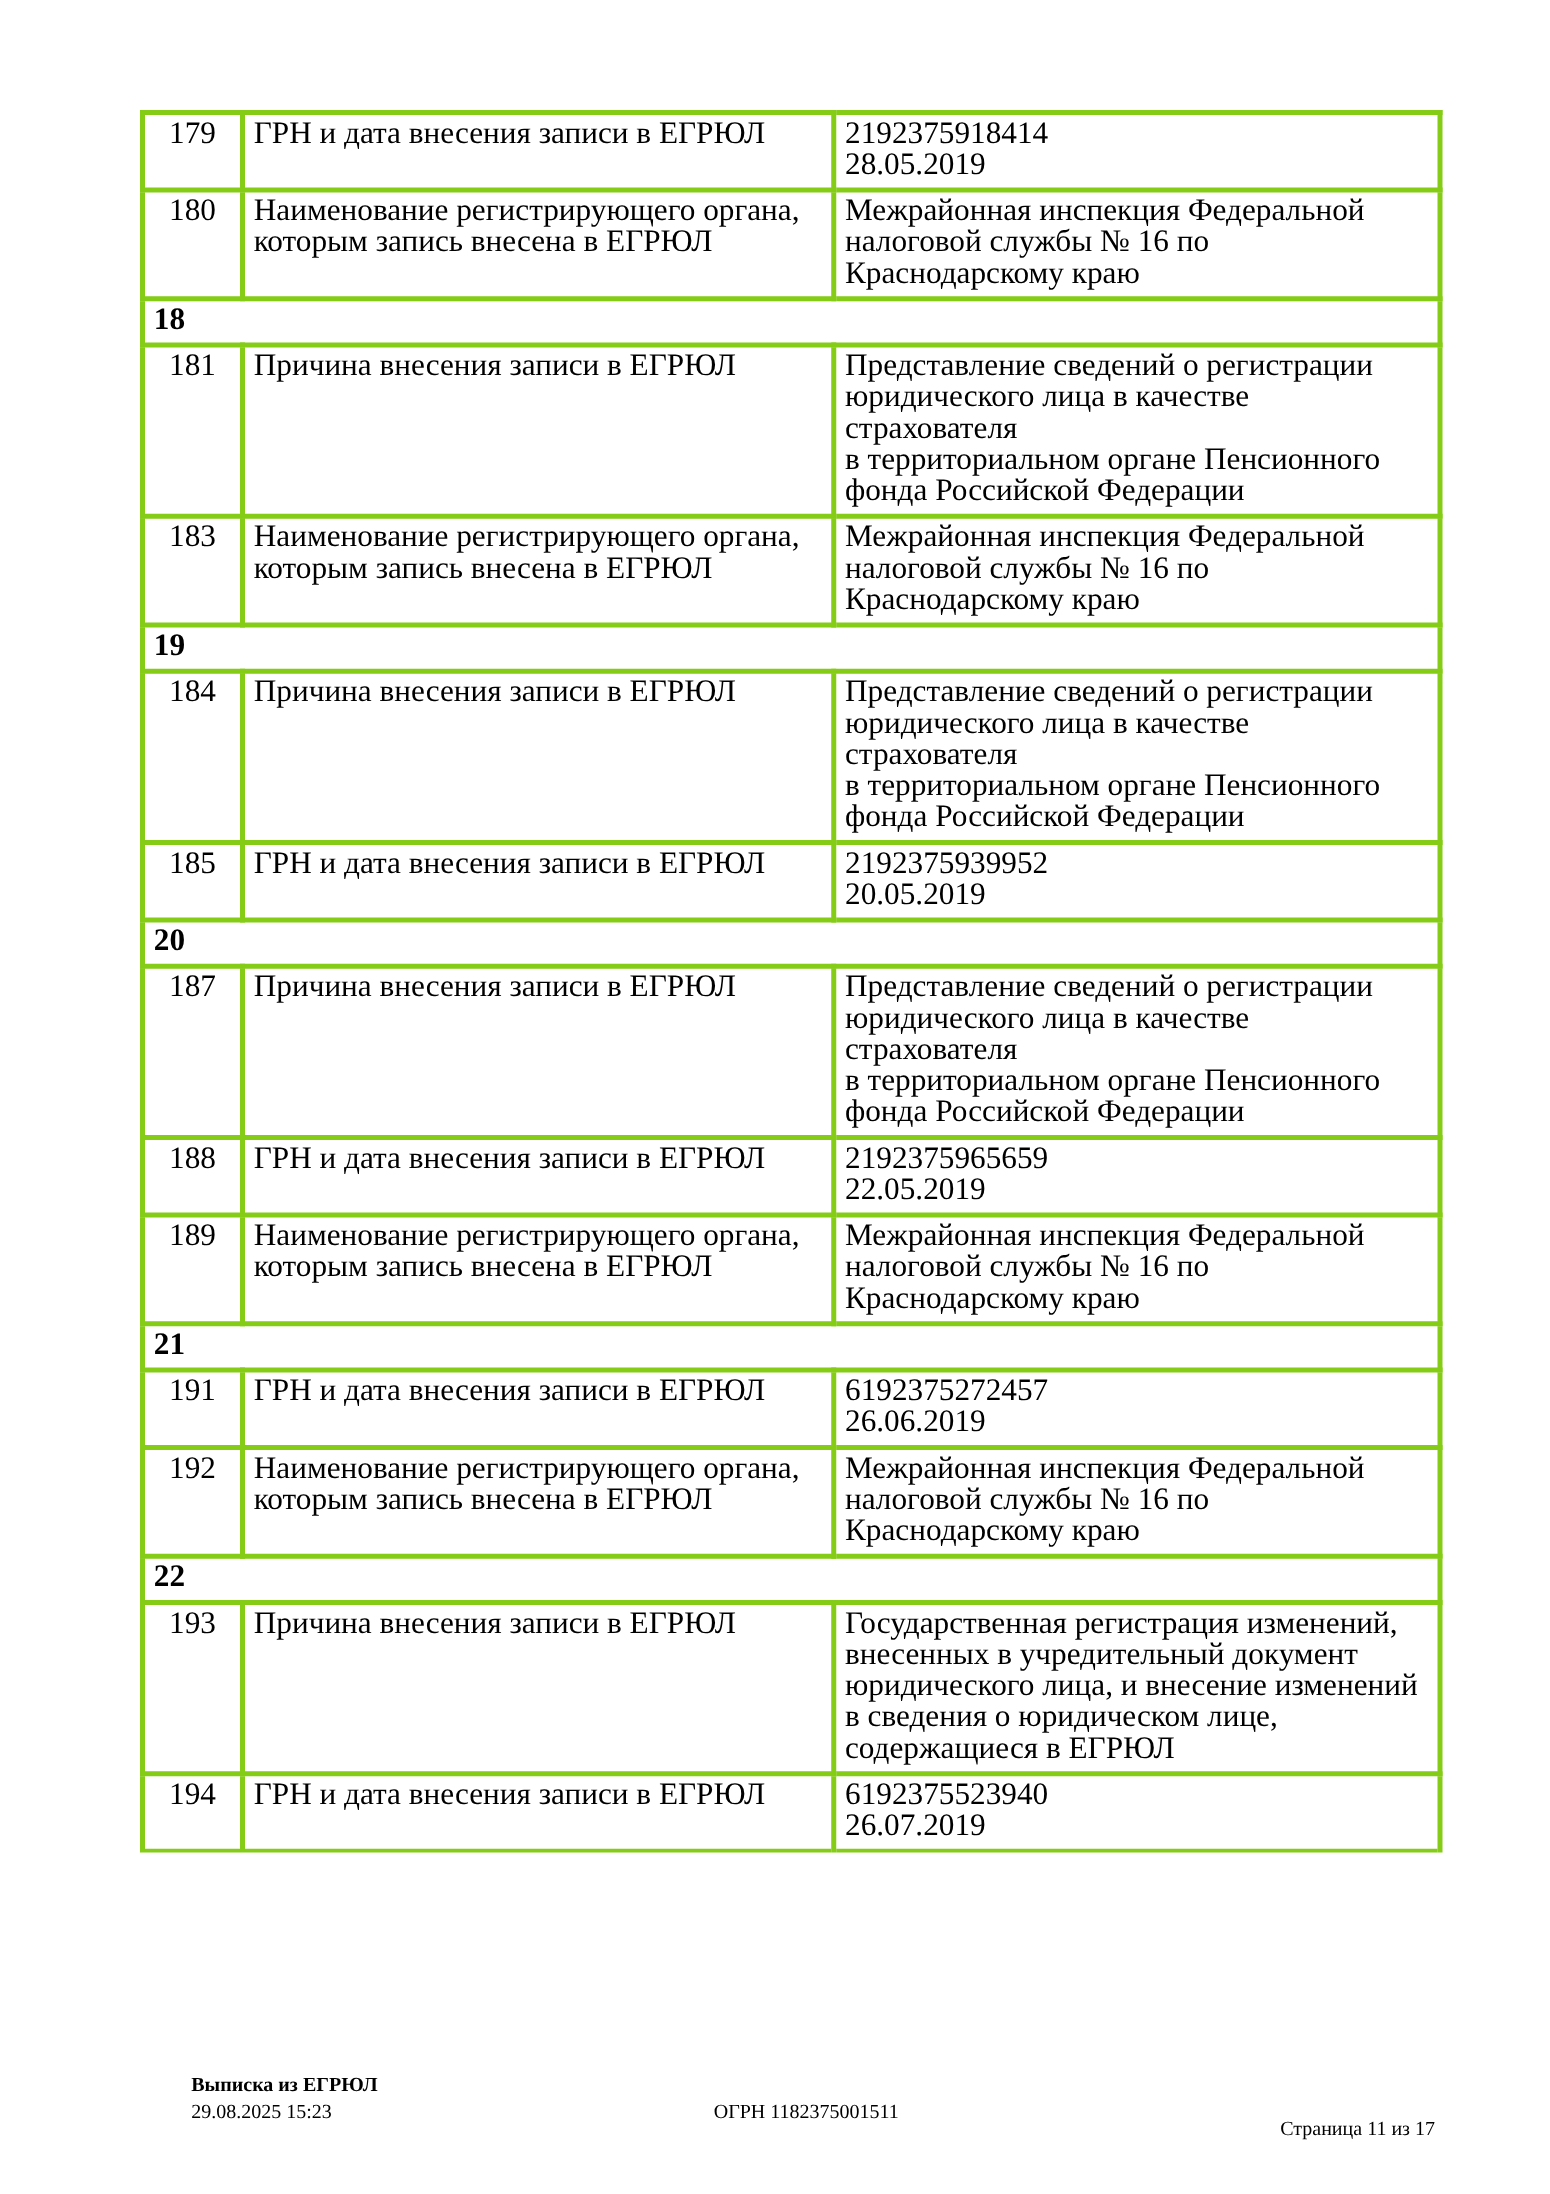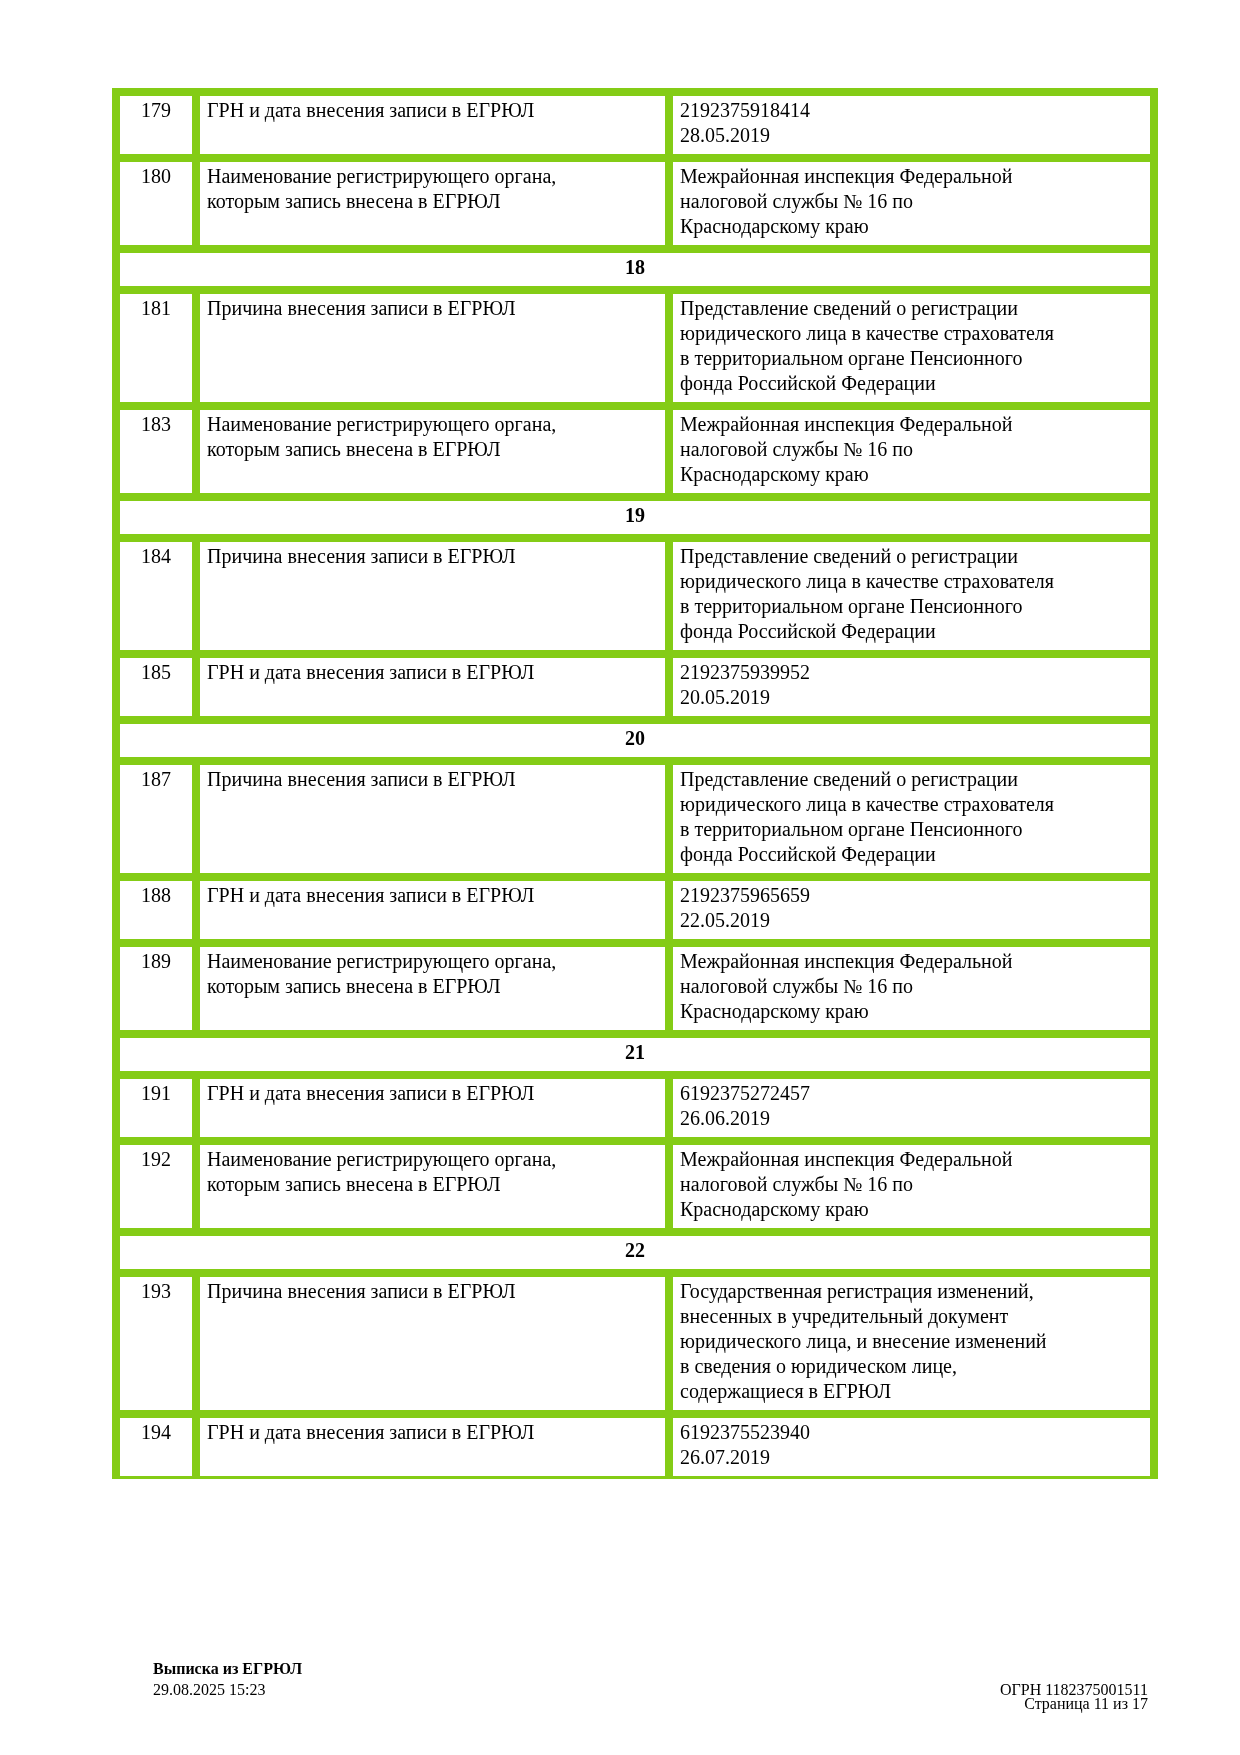--- a/index.html
+++ b/index.html
@@ -17,35 +17,34 @@
   }
   table.records {
     position: absolute;
     left: 112px;
     top: 88px;
     width: 1038px;
     border-collapse: collapse;
     table-layout: fixed;
   }
   table.records td {
-    border: 8px solid #84cc16;
-    font-size: 20px;
+    border: 4px solid #84cc16;
+    font-size: 25px;
     line-height: 25px;
     vertical-align: top;
     padding: 2px 7px 6px 7px;
     white-space: pre-line;
     overflow: hidden;
   }
   td.c-num {
     text-align: center;
     padding-left: 2px;
     padding-right: 2px;
   }
   td.c-section {
-    text-align: center;
     font-weight: bold;
     border-top: 3px solid #000;
     padding: 1px 0 3px 0;
     line-height: 26px;
   }
   table.records tr:last-child td {
     border-bottom-width: 3px;
     margin-top: 36px;
   }
   .footer {
@@ -54,23 +53,23 @@
     right: 92px;
     top: 1658px;
     height: 44px;
     font-size: 16px;
     line-height: 21px;
   }
   .f-left  { position: absolute; left: 0; top: 0; margin-left: 43px; }
   .f-title { font-weight: bold; }
   .f-center {
     position: absolute;
-    left: 0;
+    left: 16px;
     width: 100%;
-    text-align: right;
+    text-align: center;
     top: 21px;
   }
   .f-right { position: absolute; right: 0; top: 35px; }
 </style>
 </head>
 <body>
 
 <div class="page">
 
   <table class="records">

